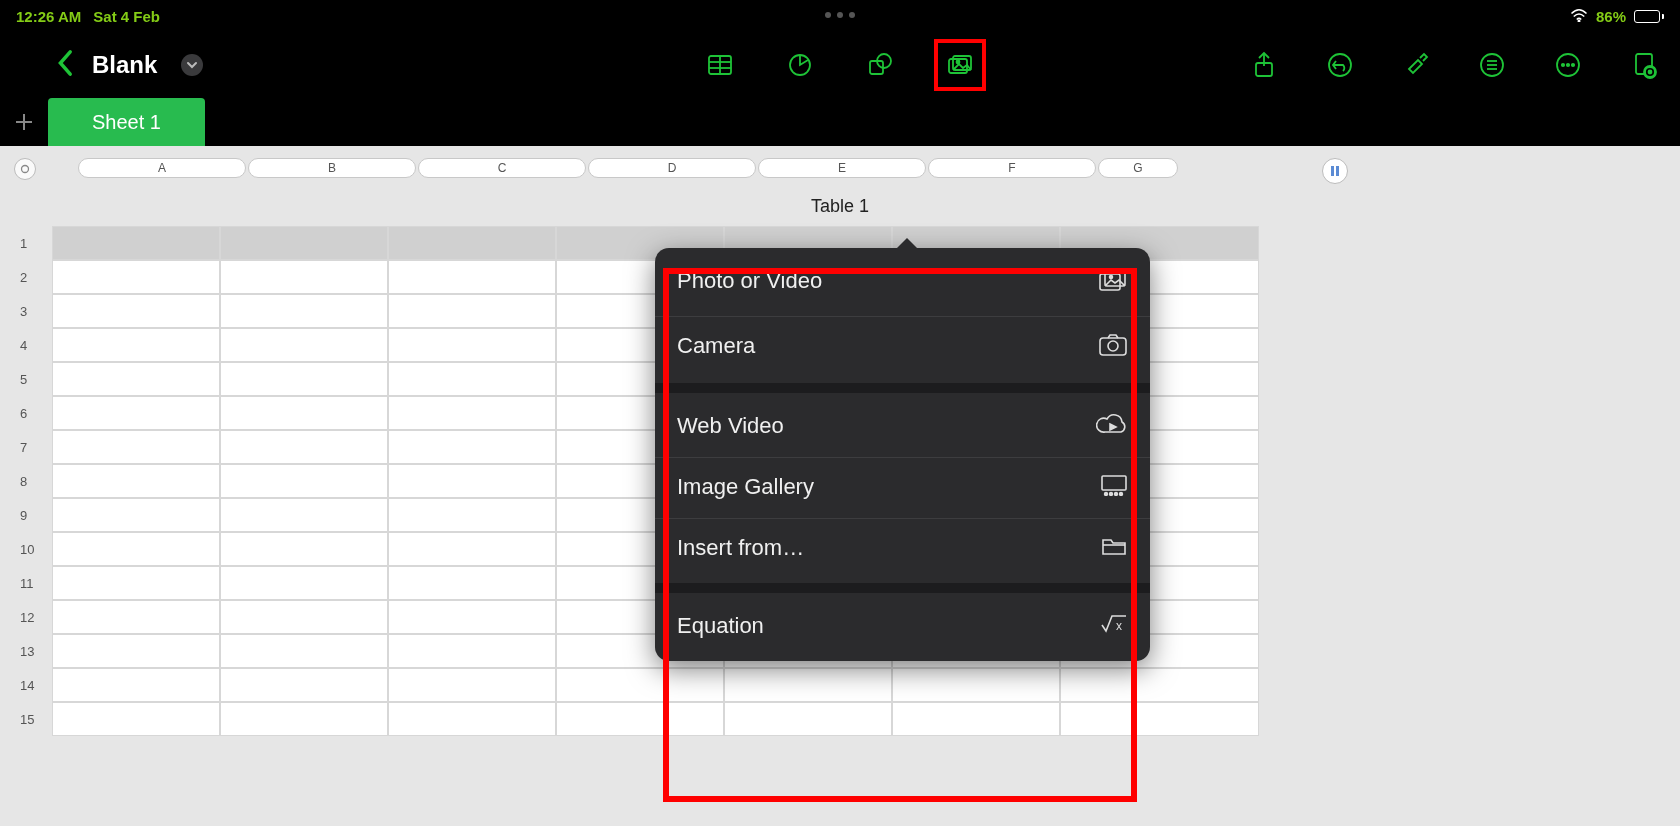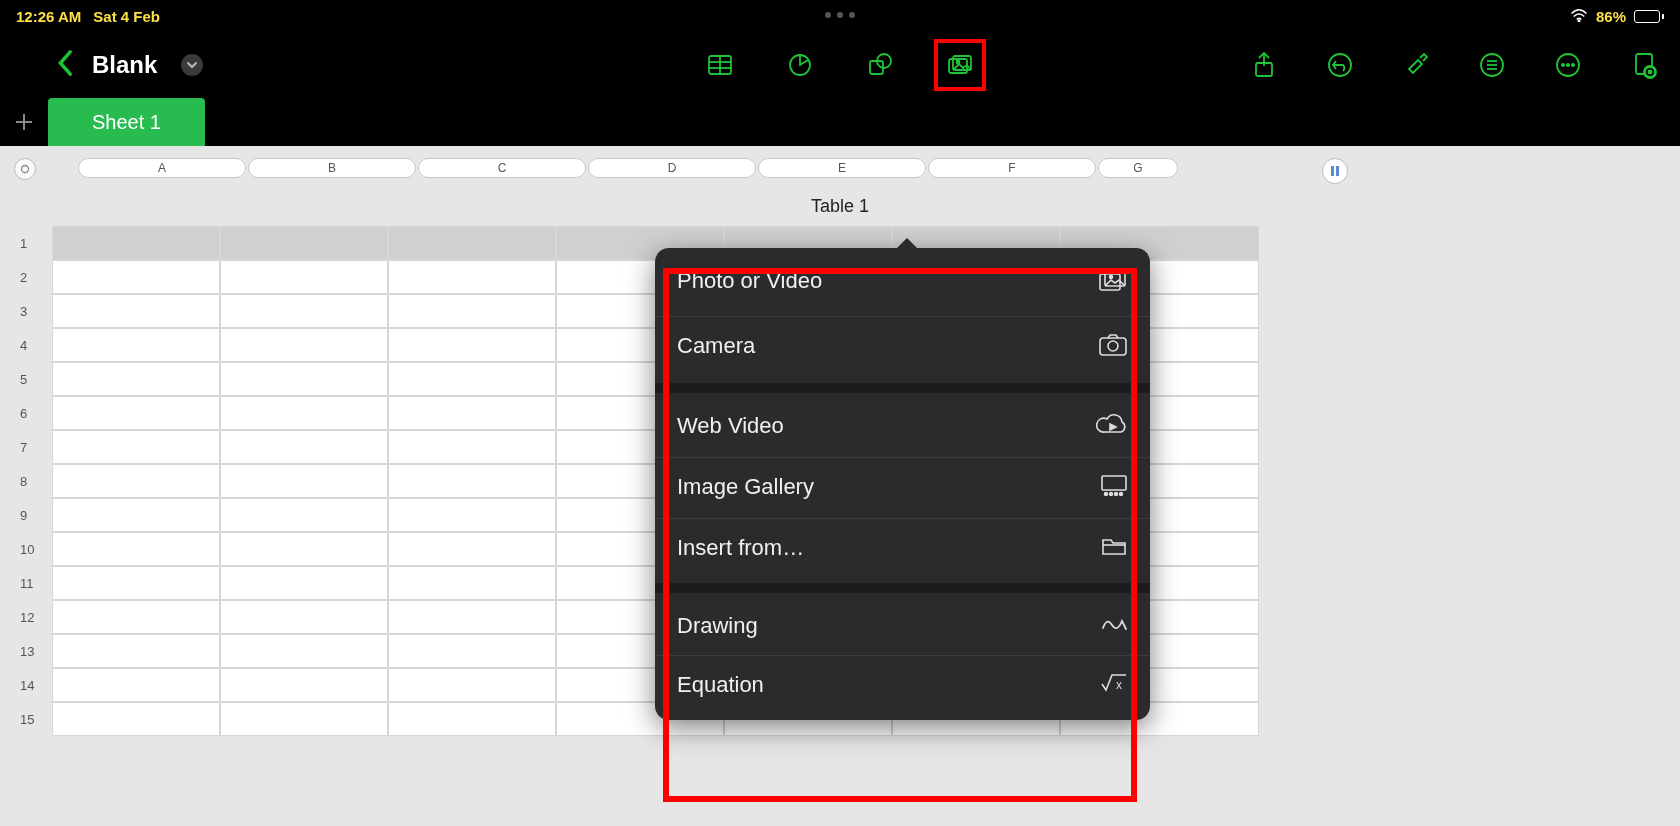--- a/index.html
+++ b/index.html
@@ -1,17 +1,17 @@
 <!DOCTYPE html>
 <html><head>
 <meta charset="utf-8">
 <style>
 * { margin:0; padding:0; box-sizing:border-box; font-family:-apple-system,Helvetica Neue,Arial,sans-serif; -webkit-font-smoothing:antialiased; }
 html,body{width:1680px;height:826px;background:#e6e6e6;overflow:hidden;}
-.status-bar{height:32px;background:#000;color:#fde047;display:flex;align-items:center;justify-content:space-between;padding:0 16px;font-size:15px;font-weight:600;}
+.status-bar{height:32px;background:#000;color:#84cc16;display:flex;align-items:center;justify-content:space-between;padding:0 16px;font-size:15px;font-weight:600;}
 .status-left{display:flex;gap:12px;align-items:center;}
 .status-right{display:flex;gap:8px;align-items:center;}
 .multitask-dots{position:absolute;left:50%;transform:translateX(-50%);top:12px;display:flex;gap:6px;}
 .multitask-dots span{width:6px;height:6px;border-radius:50%;background:#555;display:block;}
 .toolbar{height:66px;background:#000;display:flex;align-items:center;position:relative;}
 .tb-left{display:flex;align-items:center;gap:16px;padding-left:12px;margin-left:44px;}
 .back-chevron{color:#1ec337;}
 .doc-title{color:#fff;font-size:24px;font-weight:600;}
 .title-chevron{width:22px;height:22px;border-radius:50%;background:#3a3a3c;display:inline-flex;align-items:center;justify-content:center;margin-left:8px;}
 .tb-center{position:absolute;left:50%;transform:translateX(-50%);display:flex;gap:48px;align-items:center;}
@@ -401,26 +401,20 @@
         <div class="pop-item">
           <span>Insert from…</span>
           <span><svg width="28" height="22" viewBox="0 0 28 22" fill="none" stroke="currentColor" stroke-width="1.6">
               <path d="M3 5 H11 L13 8 H25 V19 H3 Z"></path>
               <line x1="3" y1="10" x2="25" y2="10"></line>
             </svg></span>
         </div>
       </div>
       <div class="pop-section">
         <div class="pop-item">
-          <span>Drawing</span>
-          <span><svg width="28" height="20" viewBox="0 0 28 20" fill="none" stroke="currentColor" stroke-width="1.8" stroke-linecap="round">
-              <path d="M3 15 Q7 4 12 12 T22 8 L26 16"></path>
-            </svg></span>
-        </div>
-        <div class="pop-item">
           <span>Equation</span>
           <span><svg width="28" height="22" viewBox="0 0 28 22" fill="none" stroke="currentColor" stroke-width="1.6">
               <path d="M2 12 L6 18 L12 3 H26"></path>
               <text x="16" y="17" font-size="12" fill="currentColor" stroke="none">x</text>
             </svg></span>
         </div>
       </div>
     </div>
   <div class="red-outline"></div>
 </div>

